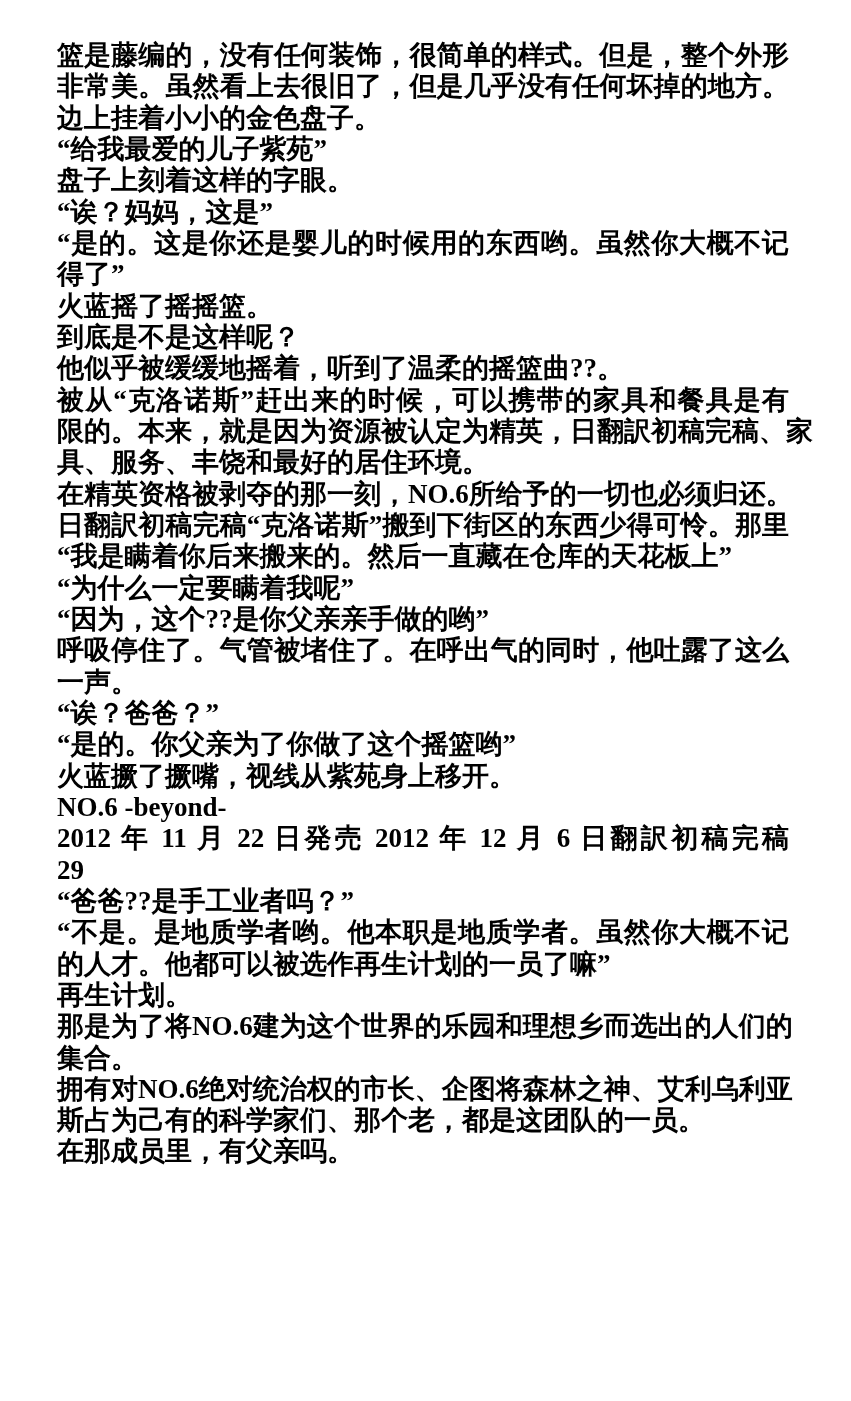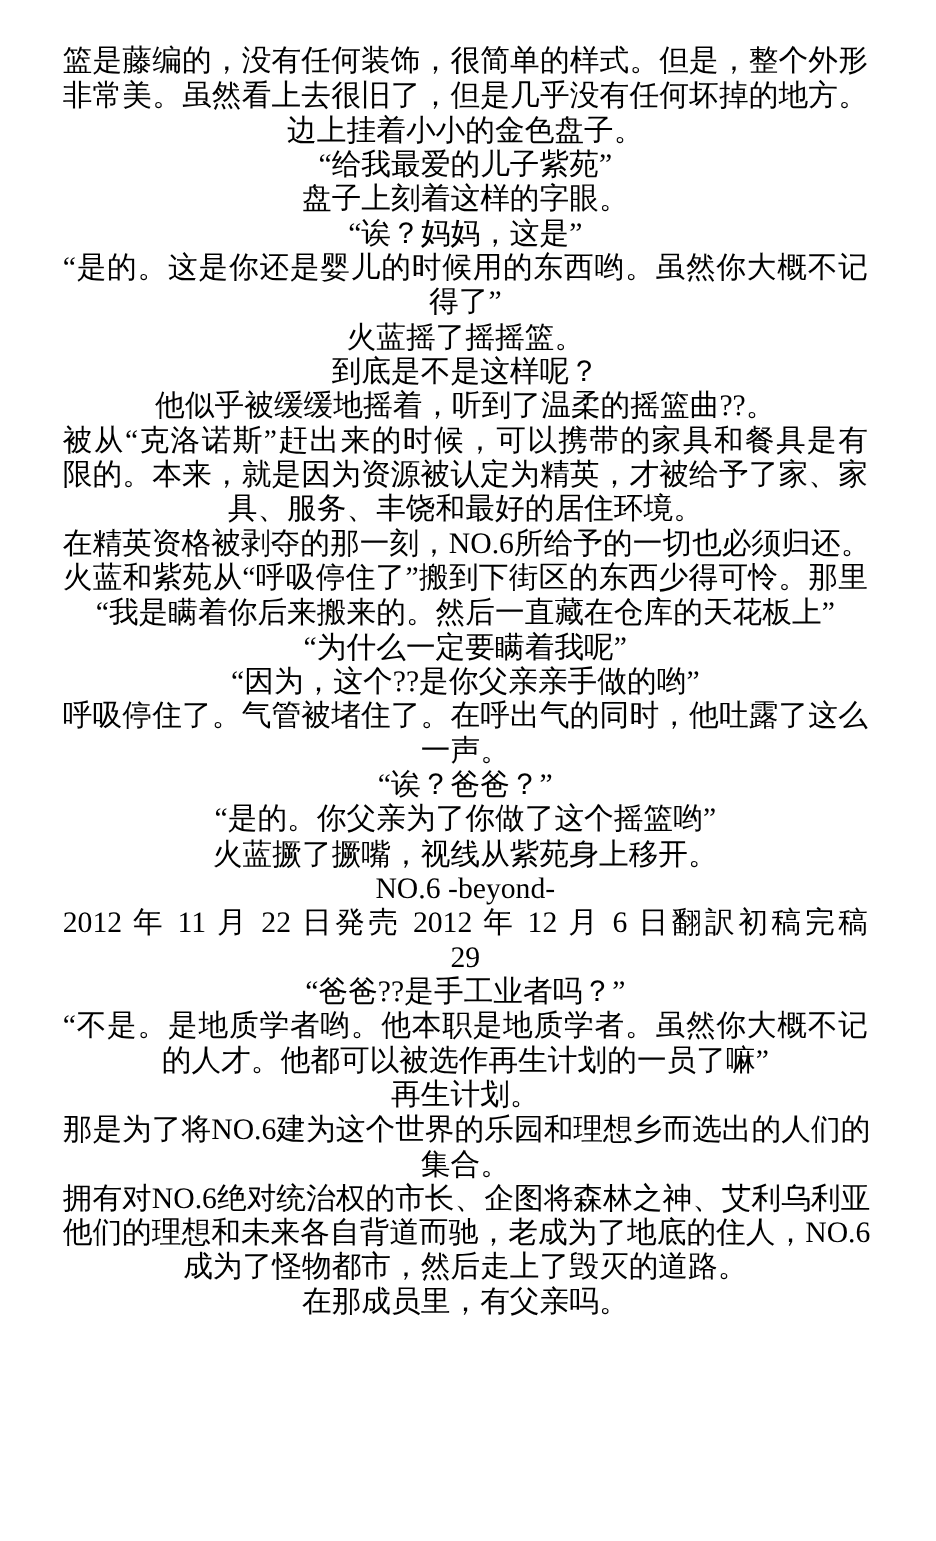--- a/index.html
+++ b/index.html
@@ -16,26 +16,25 @@
   .page {
     position: absolute;
     left: 57px;
     top: 40px;
     width: 732px;
     font-family: "Liberation Serif", "DejaVu Serif", serif;
     font-size: 27px;
     line-height: 31.33px;
     color: #000000;
   }
-  .para { margin: 0; padding: 0; }
+  .para { margin: 0; padding: 0; font-weight: bold; }
   .line {
     display: block;
     white-space: nowrap;
     overflow: visible;
-    text-align: center;
   }
   .line.just {
     text-align: justify;
     text-align-last: justify;
   }
 </style>
 </head>
 <body>
 
 <div class="page">
@@ -64,28 +63,28 @@
     <span class="line">火蓝摇了摇摇篮。</span>
   </div>
   <div class="para">
     <span class="line">到底是不是这样呢？</span>
   </div>
   <div class="para">
     <span class="line">他似乎被缓缓地摇着，听到了温柔的摇篮曲??。</span>
   </div>
   <div class="para">
     <span class="line just">被从“克洛诺斯”赶出来的时候，可以携带的家具和餐具是有</span>
-    <span class="line just">限的。本来，就是因为资源被认定为精英，才被给予了家、家</span>
+    <span class="line just">限的。本来，就是因为资源被认定为精英，日翻訳初稿完稿、家</span>
     <span class="line">具、服务、丰饶和最好的居住环境。</span>
   </div>
   <div class="para">
     <span class="line">在精英资格被剥夺的那一刻，NO.6所给予的一切也必须归还。</span>
   </div>
   <div class="para">
-    <span class="line just">火蓝和紫苑从“呼吸停住了”搬到下街区的东西少得可怜。那里</span>
+    <span class="line just">日翻訳初稿完稿“克洛诺斯”搬到下街区的东西少得可怜。那里</span>
   </div>
   <div class="para">
     <span class="line">“我是瞒着你后来搬来的。然后一直藏在仓库的天花板上”</span>
   </div>
   <div class="para">
     <span class="line">“为什么一定要瞒着我呢”</span>
   </div>
   <div class="para">
     <span class="line">“因为，这个??是你父亲亲手做的哟”</span>
   </div>
@@ -120,22 +119,19 @@
   </div>
   <div class="para">
     <span class="line">再生计划。</span>
   </div>
   <div class="para">
     <span class="line just">那是为了将NO.6建为这个世界的乐园和理想乡而选出的人们的</span>
     <span class="line">集合。</span>
   </div>
   <div class="para">
     <span class="line just">拥有对NO.6绝对统治权的市长、企图将森林之神、艾利乌利亚</span>
-  </div>
-  <div class="para">
-    <span class="line just">他们的理想和未来各自背道而驰，老成为了地底的住人，NO.6</span>
-    <span class="line">成为了怪物都市，然后走上了毁灭的道路。</span>
+    <span class="line">斯占为己有的科学家们、那个老，都是这团队的一员。</span>
   </div>
   <div class="para">
     <span class="line">在那成员里，有父亲吗。</span>
   </div>
 
 </div>
 
 </body></html>

